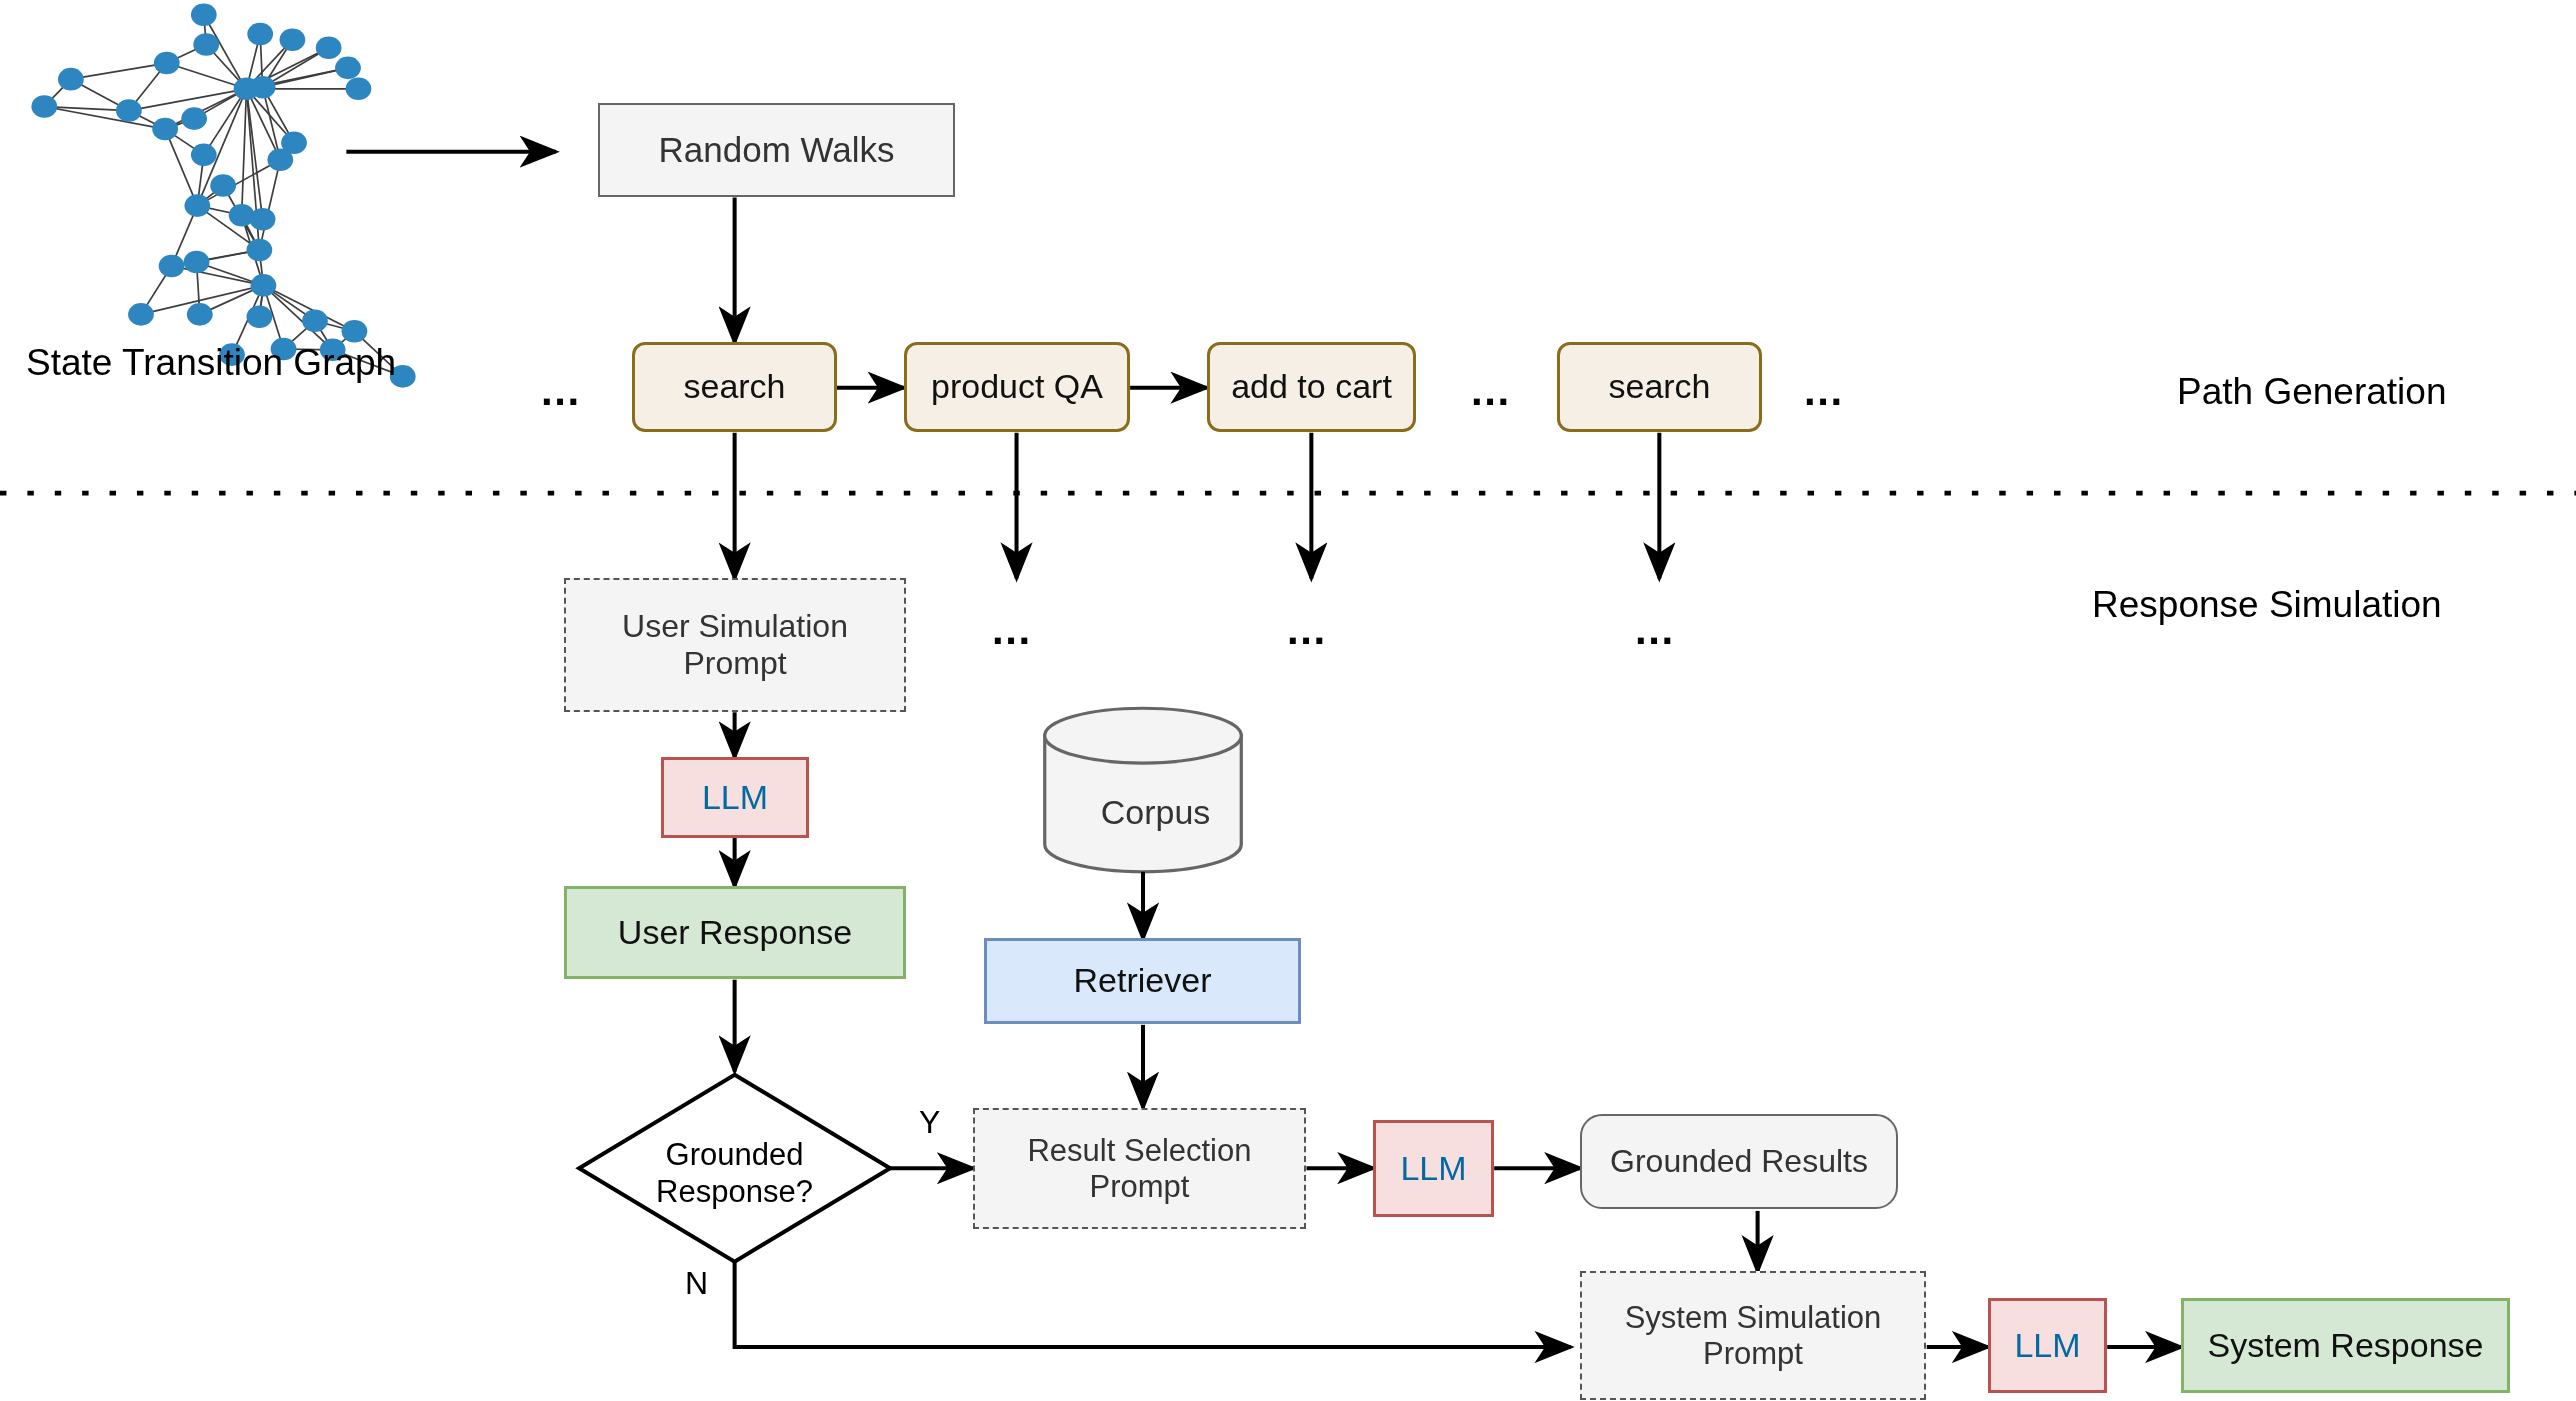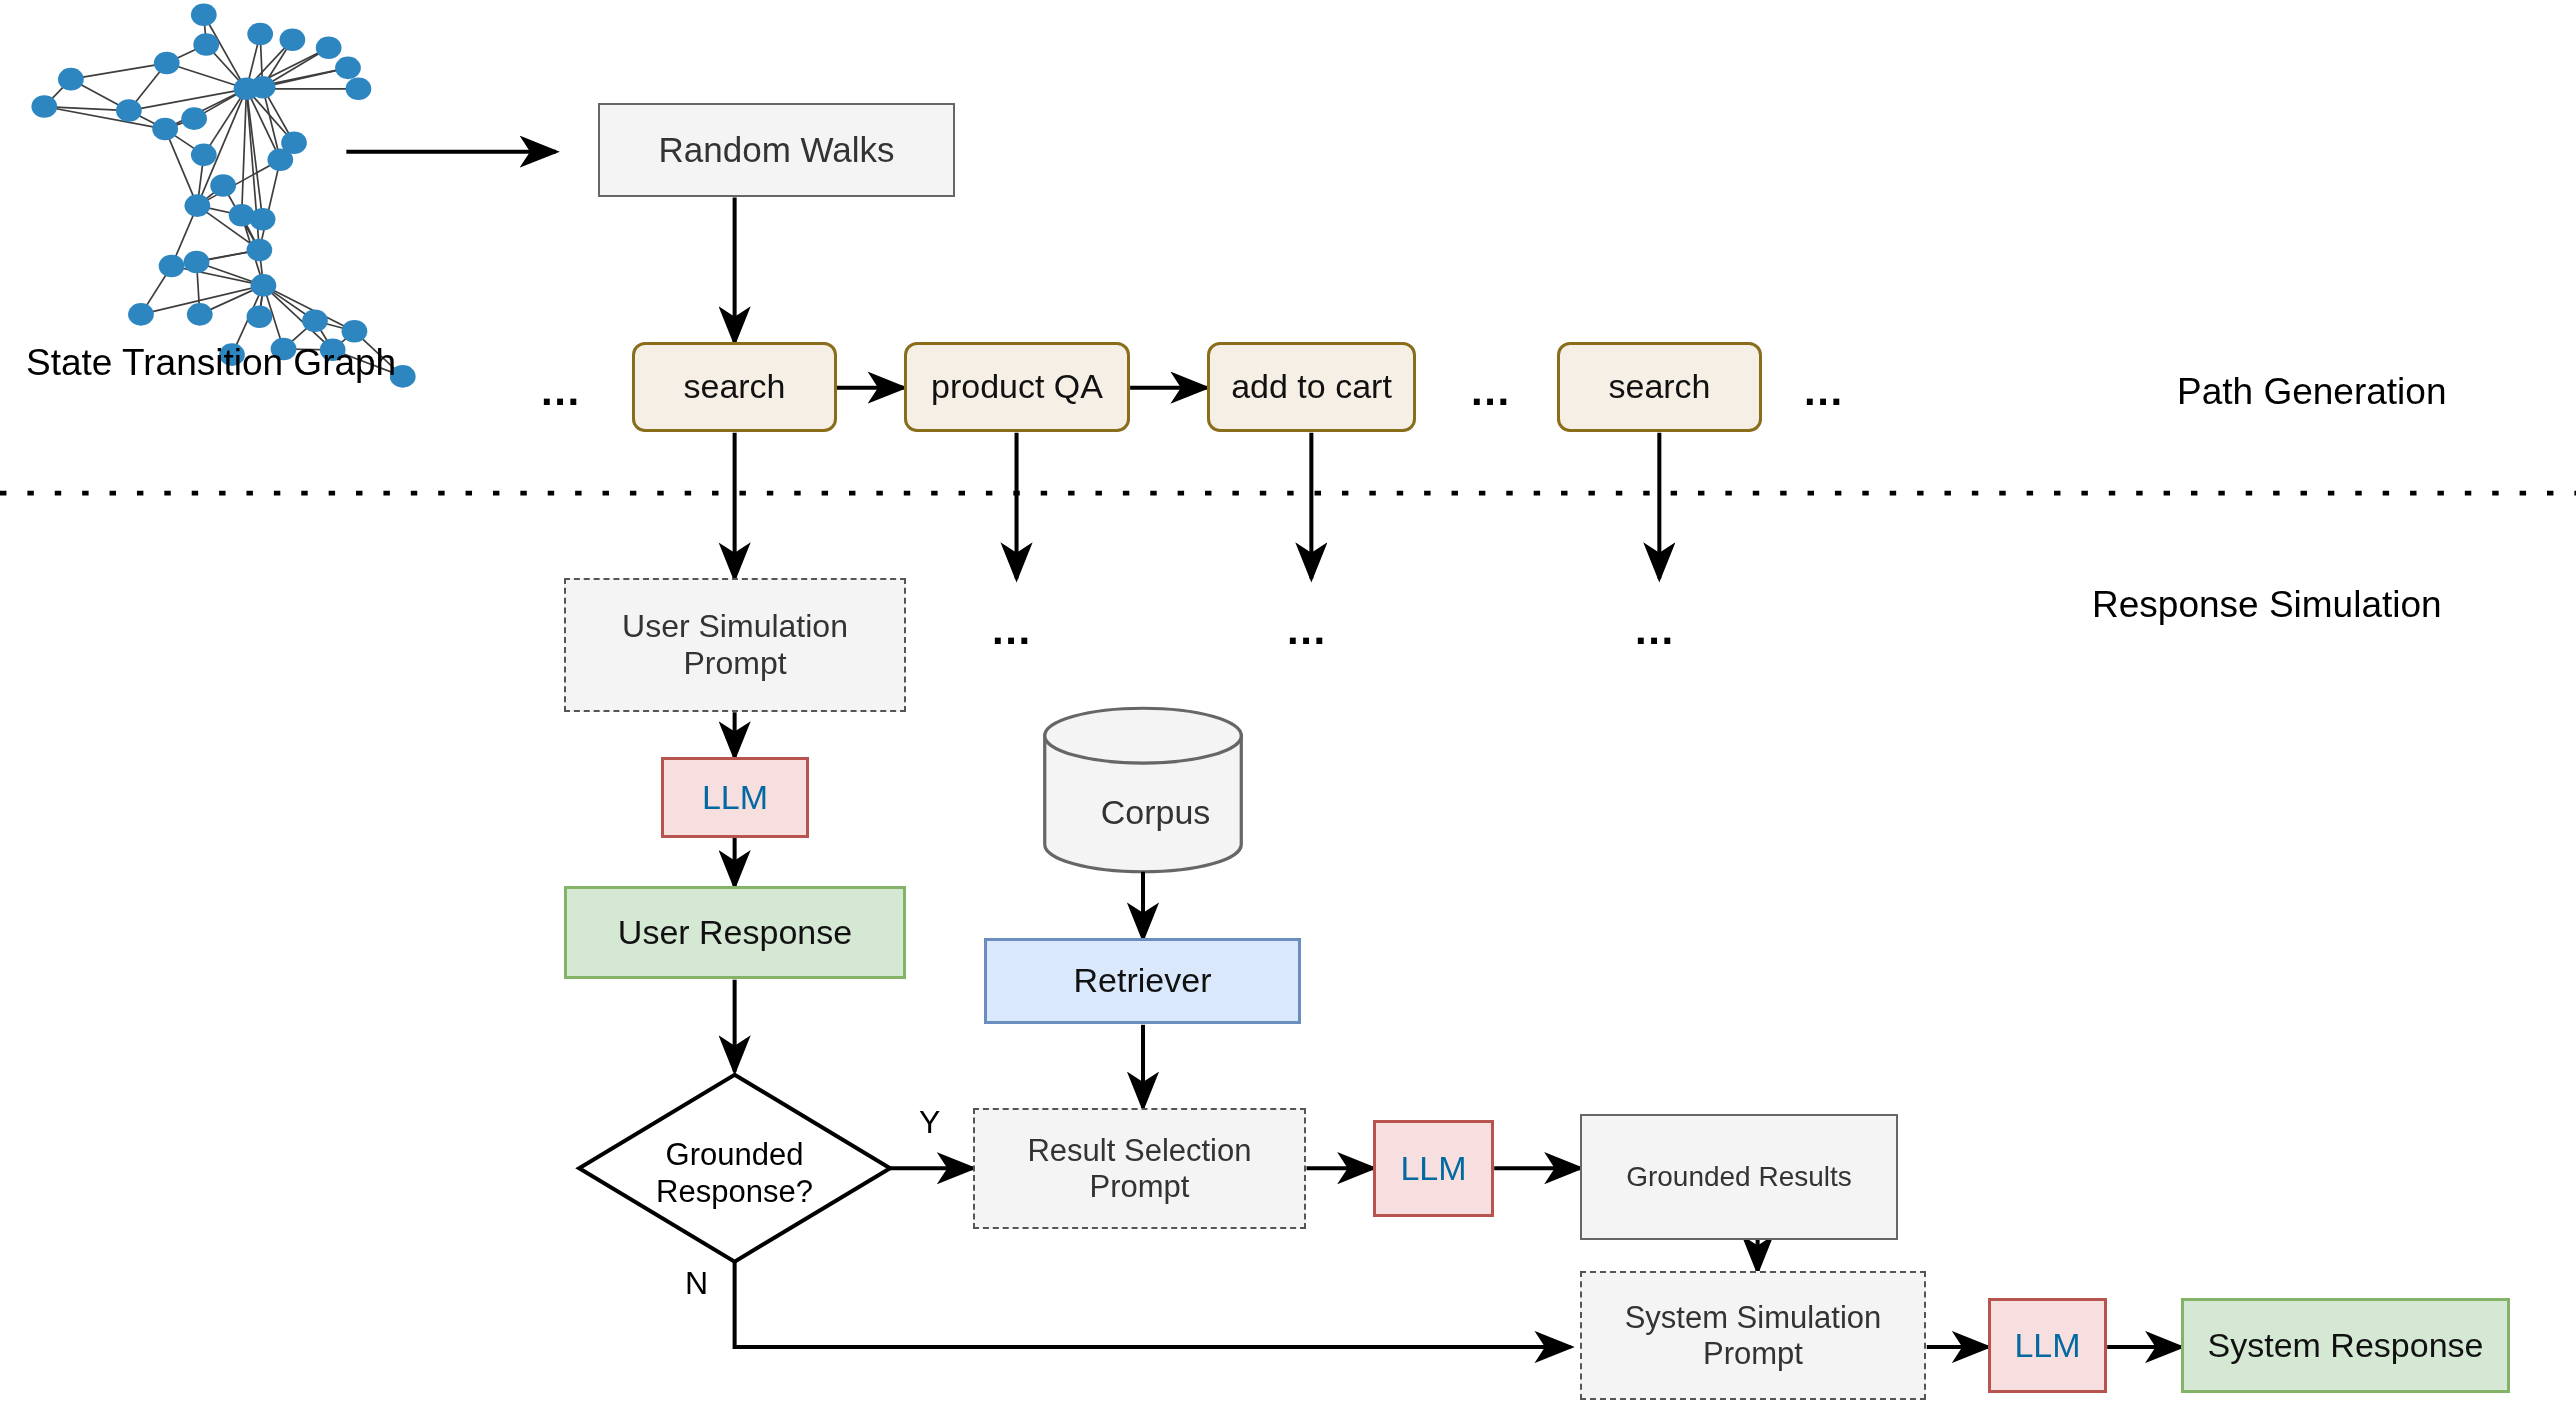--- a/index.html
+++ b/index.html
@@ -341,21 +341,21 @@
 
   <div class="node box-dashed" style="left:973px; top:1108px; width:333px; height:121px; font-size:31px; flex-direction:column;">
     <span>Result Selection</span>
     <span>Prompt</span>
   </div>
 
   <div class="node box-red" style="left:1373px; top:1120px; width:121px; height:97px; font-size:34px;">
     <span>LLM</span>
   </div>
 
-  <div class="node box-gray" style="left:1580px; top:1114px; width:318px; height:126px; font-size:28px;">
+  <div class="node box-gray" style="left:1580px; top:1114px; width:318px; height:95px; font-size:32px;border-radius:22px;">
     <span>Grounded Results</span>
   </div>
 
   <div class="node box-dashed" style="left:1580px; top:1271px; width:346px; height:129px; font-size:31px; flex-direction:column;text-align:center;">
     <span>System Simulation</span>
     <span>Prompt</span>
   </div>
 
   <div class="node box-red" style="left:1988px; top:1298px; width:119px; height:95px; font-size:34px;">
     <span>LLM</span>

